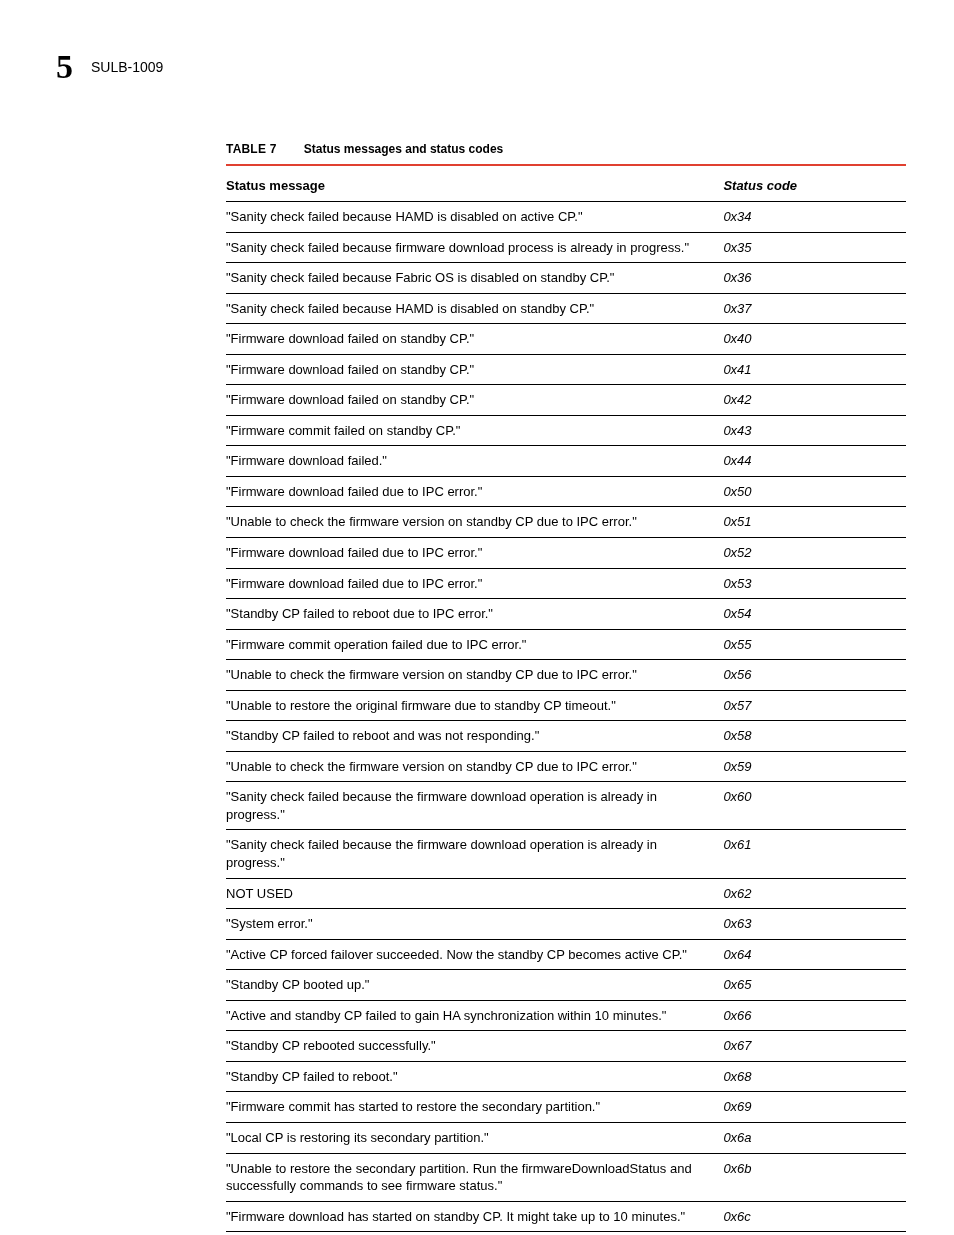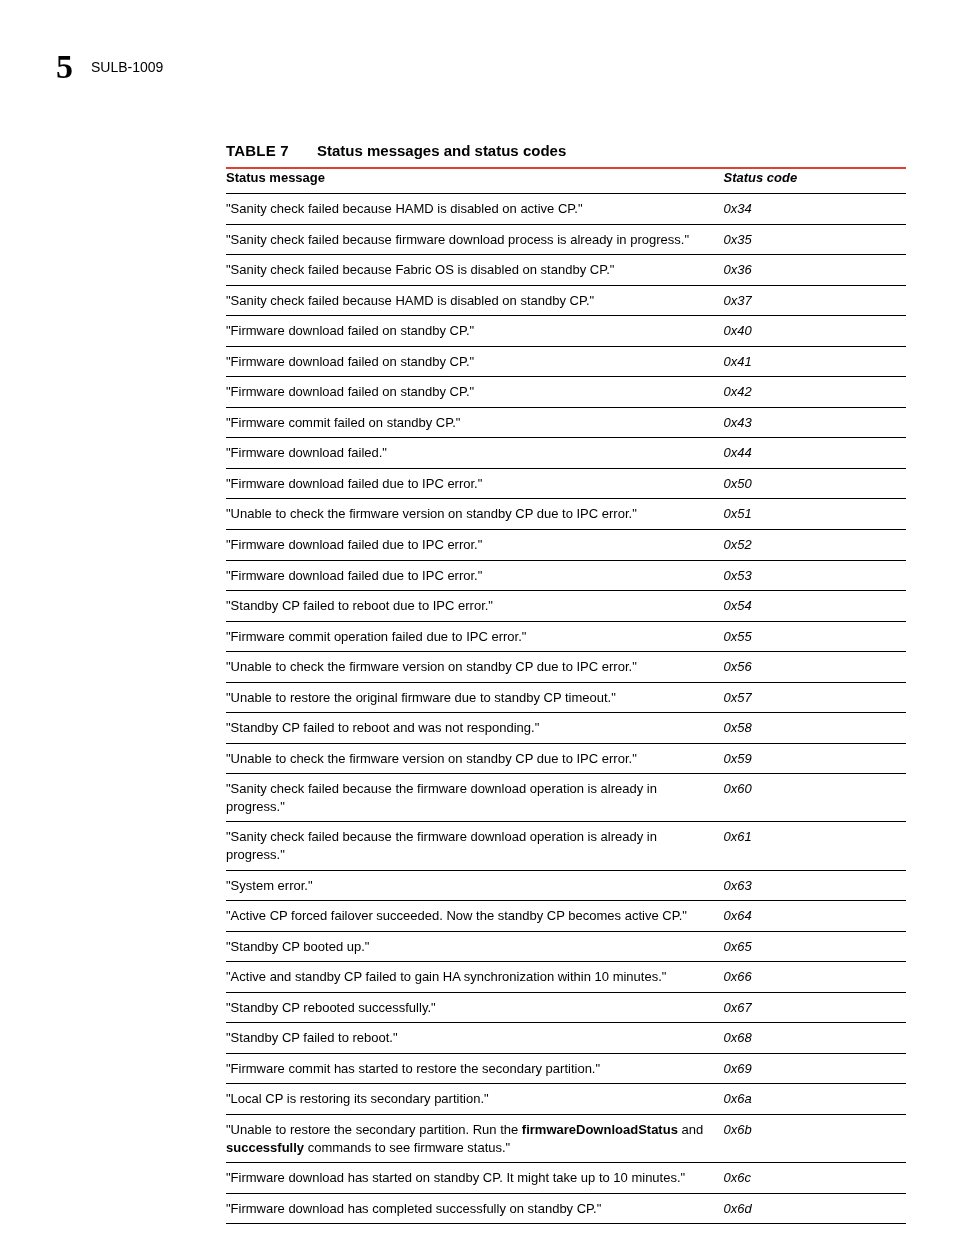--- a/index.html
+++ b/index.html
@@ -27,54 +27,54 @@
     margin-right: 18px;
   }
   .header-code {
     font-size: 14px;
   }
   .table-wrap {
     margin-left: 170px;
     width: 680px;
   }
   .table-caption {
-    font-size: 15px;
+    font-size: 12px;
     margin-bottom: 8px;
   }
   .table-label {
     font-weight: bold;
     letter-spacing: 0.2px;
     margin-right: 24px;
   }
   table {
     border-collapse: collapse;
     width: 100%;
     font-size: 13px;
   }
   thead tr {
     border-top: 2px solid #e04030;
     border-bottom: 1.5px solid #000;
   }
   th {
     text-align: left;
     font-weight: bold;
-    padding: 1px 6px 8px 0;
+    padding: 12px 6px 8px 0;
     vertical-align: top;
   }
   tbody tr {
     border-bottom: 1px solid #000;
   }
   td {
     padding: 6px 6px 6px 0;
     vertical-align: top;
     line-height: 1.35;
   }
   .col-msg { width: 500px; }
   .col-code { width: 180px; font-style: italic; }
-  .bold-inline { font-weight: bold; }
+  .bold-inline { font-weight: normal; }
 </style>
 </head>
 <body>
 
 <div class="page">
 
   <div class="header-row">
     <div class="chapter-number">5</div>
     <div class="header-code">SULB-1009</div>
   </div>
@@ -171,20 +171,24 @@
           </tr>
           <tr>
             <td class="col-msg">"Sanity check failed because the firmware download operation is already in progress."</td>
             <td class="col-code">0x60</td>
           </tr>
           <tr>
             <td class="col-msg">"Sanity check failed because the firmware download operation is already in progress."</td>
             <td class="col-code">0x61</td>
           </tr>
           <tr>
+            <td class="col-msg">NOT USED</td>
+            <td class="col-code">0x62</td>
+          </tr>
+          <tr>
             <td class="col-msg">"System error."</td>
             <td class="col-code">0x63</td>
           </tr>
           <tr>
             <td class="col-msg">"Active CP forced failover succeeded. Now the standby CP becomes active CP."</td>
             <td class="col-code">0x64</td>
           </tr>
           <tr>
             <td class="col-msg">"Standby CP booted up."</td>
             <td class="col-code">0x65</td>

